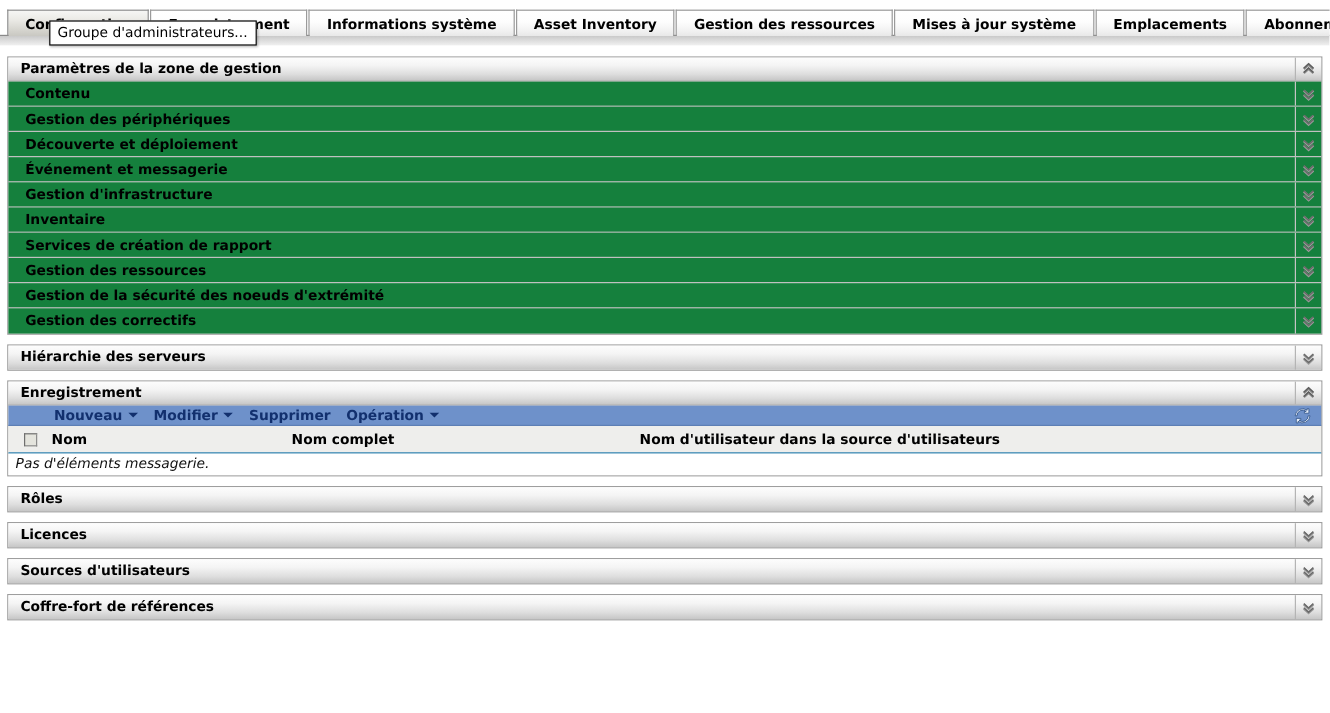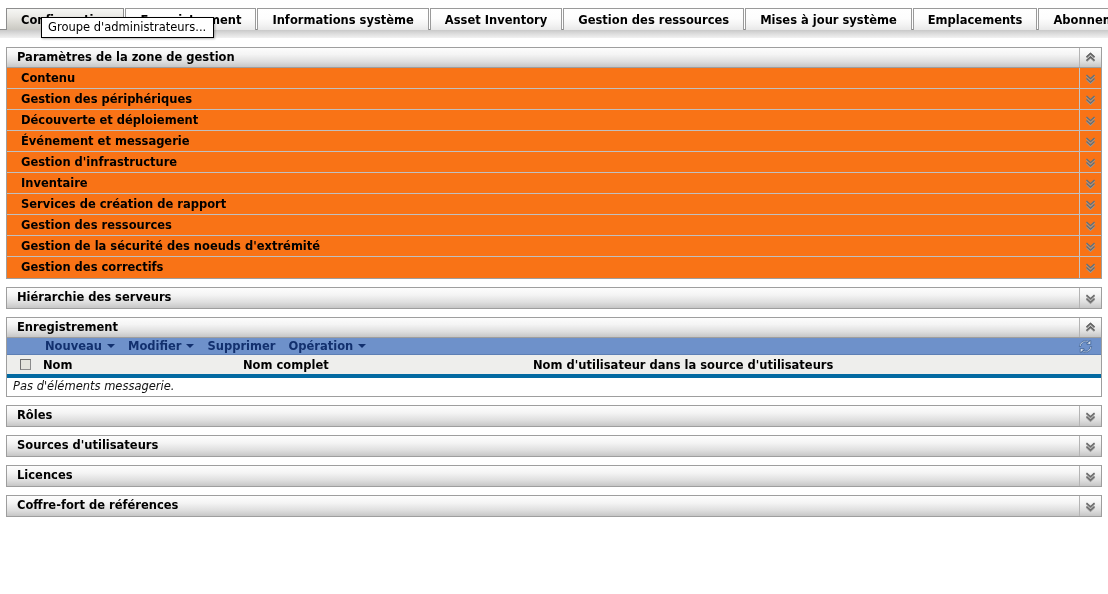--- a/index.html
+++ b/index.html
@@ -94,21 +94,21 @@
   }
 
   
   .chev { display:block; }
 
   
   .subrow {
     display: flex;
     align-items: stretch;
     height: 21px;
-    background: #f97316;
+    background: #15803d;
     border-bottom: 1px solid #c0c0c0;
     box-sizing: border-box;
   }
   .subrow:last-child { border-bottom: none; }
   .subrow-title {
     flex: 1;
     line-height: 20px;
     padding-left: 14px;
     font-weight: bold;
     font-size: 11.5px;
@@ -163,21 +163,21 @@
     display: flex;
     align-items: center;
     justify-content: center;
   }
 
   
   .tbl-head {
     display: flex;
     height: 23px;
     background: #eeeeec;
-    border-bottom: 4px solid #0369a1;
+    border-bottom: 1px solid #0369a1;
     align-items: center;
     box-sizing: border-box;
   }
   .th {
     font-weight: bold;
     font-size: 11.5px;
     white-space: nowrap;
     text-align: left;
   }
   .th-check { width: 36px; display: flex; align-items: center; justify-content: center; }
@@ -456,35 +456,35 @@
           <path d="M2.5 7.1 L6.5 10.8 L10.5 7.1" fill="none" stroke="#9b9b9b" stroke-width="2"></path>
           <path d="M2.5 3.0 L6.5 6.7 L10.5 3.0" fill="none" stroke="#6a6a6a" stroke-width="1.2"></path>
           <path d="M2.5 6.5 L6.5 10.2 L10.5 6.5" fill="none" stroke="#6a6a6a" stroke-width="1.2"></path>
         </svg>
       </div>
     </div>
   </div>
 
   <div class="panel">
     <div class="panel-header no-border">
-      <div class="panel-title">Sources d'utilisateurs</div>
+      <div class="panel-title">Licences</div>
       <div class="panel-toggle">
         <svg class="chev" width="13" height="13" viewBox="0 0 13 13">
           <path d="M2.5 3.6 L6.5 7.3 L10.5 3.6" fill="none" stroke="#9b9b9b" stroke-width="2"></path>
           <path d="M2.5 7.1 L6.5 10.8 L10.5 7.1" fill="none" stroke="#9b9b9b" stroke-width="2"></path>
           <path d="M2.5 3.0 L6.5 6.7 L10.5 3.0" fill="none" stroke="#6a6a6a" stroke-width="1.2"></path>
           <path d="M2.5 6.5 L6.5 10.2 L10.5 6.5" fill="none" stroke="#6a6a6a" stroke-width="1.2"></path>
         </svg>
       </div>
     </div>
   </div>
 
   <div class="panel">
     <div class="panel-header no-border">
-      <div class="panel-title">Licences</div>
+      <div class="panel-title">Sources d'utilisateurs</div>
       <div class="panel-toggle">
         <svg class="chev" width="13" height="13" viewBox="0 0 13 13">
           <path d="M2.5 3.6 L6.5 7.3 L10.5 3.6" fill="none" stroke="#9b9b9b" stroke-width="2"></path>
           <path d="M2.5 7.1 L6.5 10.8 L10.5 7.1" fill="none" stroke="#9b9b9b" stroke-width="2"></path>
           <path d="M2.5 3.0 L6.5 6.7 L10.5 3.0" fill="none" stroke="#6a6a6a" stroke-width="1.2"></path>
           <path d="M2.5 6.5 L6.5 10.2 L10.5 6.5" fill="none" stroke="#6a6a6a" stroke-width="1.2"></path>
         </svg>
       </div>
     </div>
   </div>

